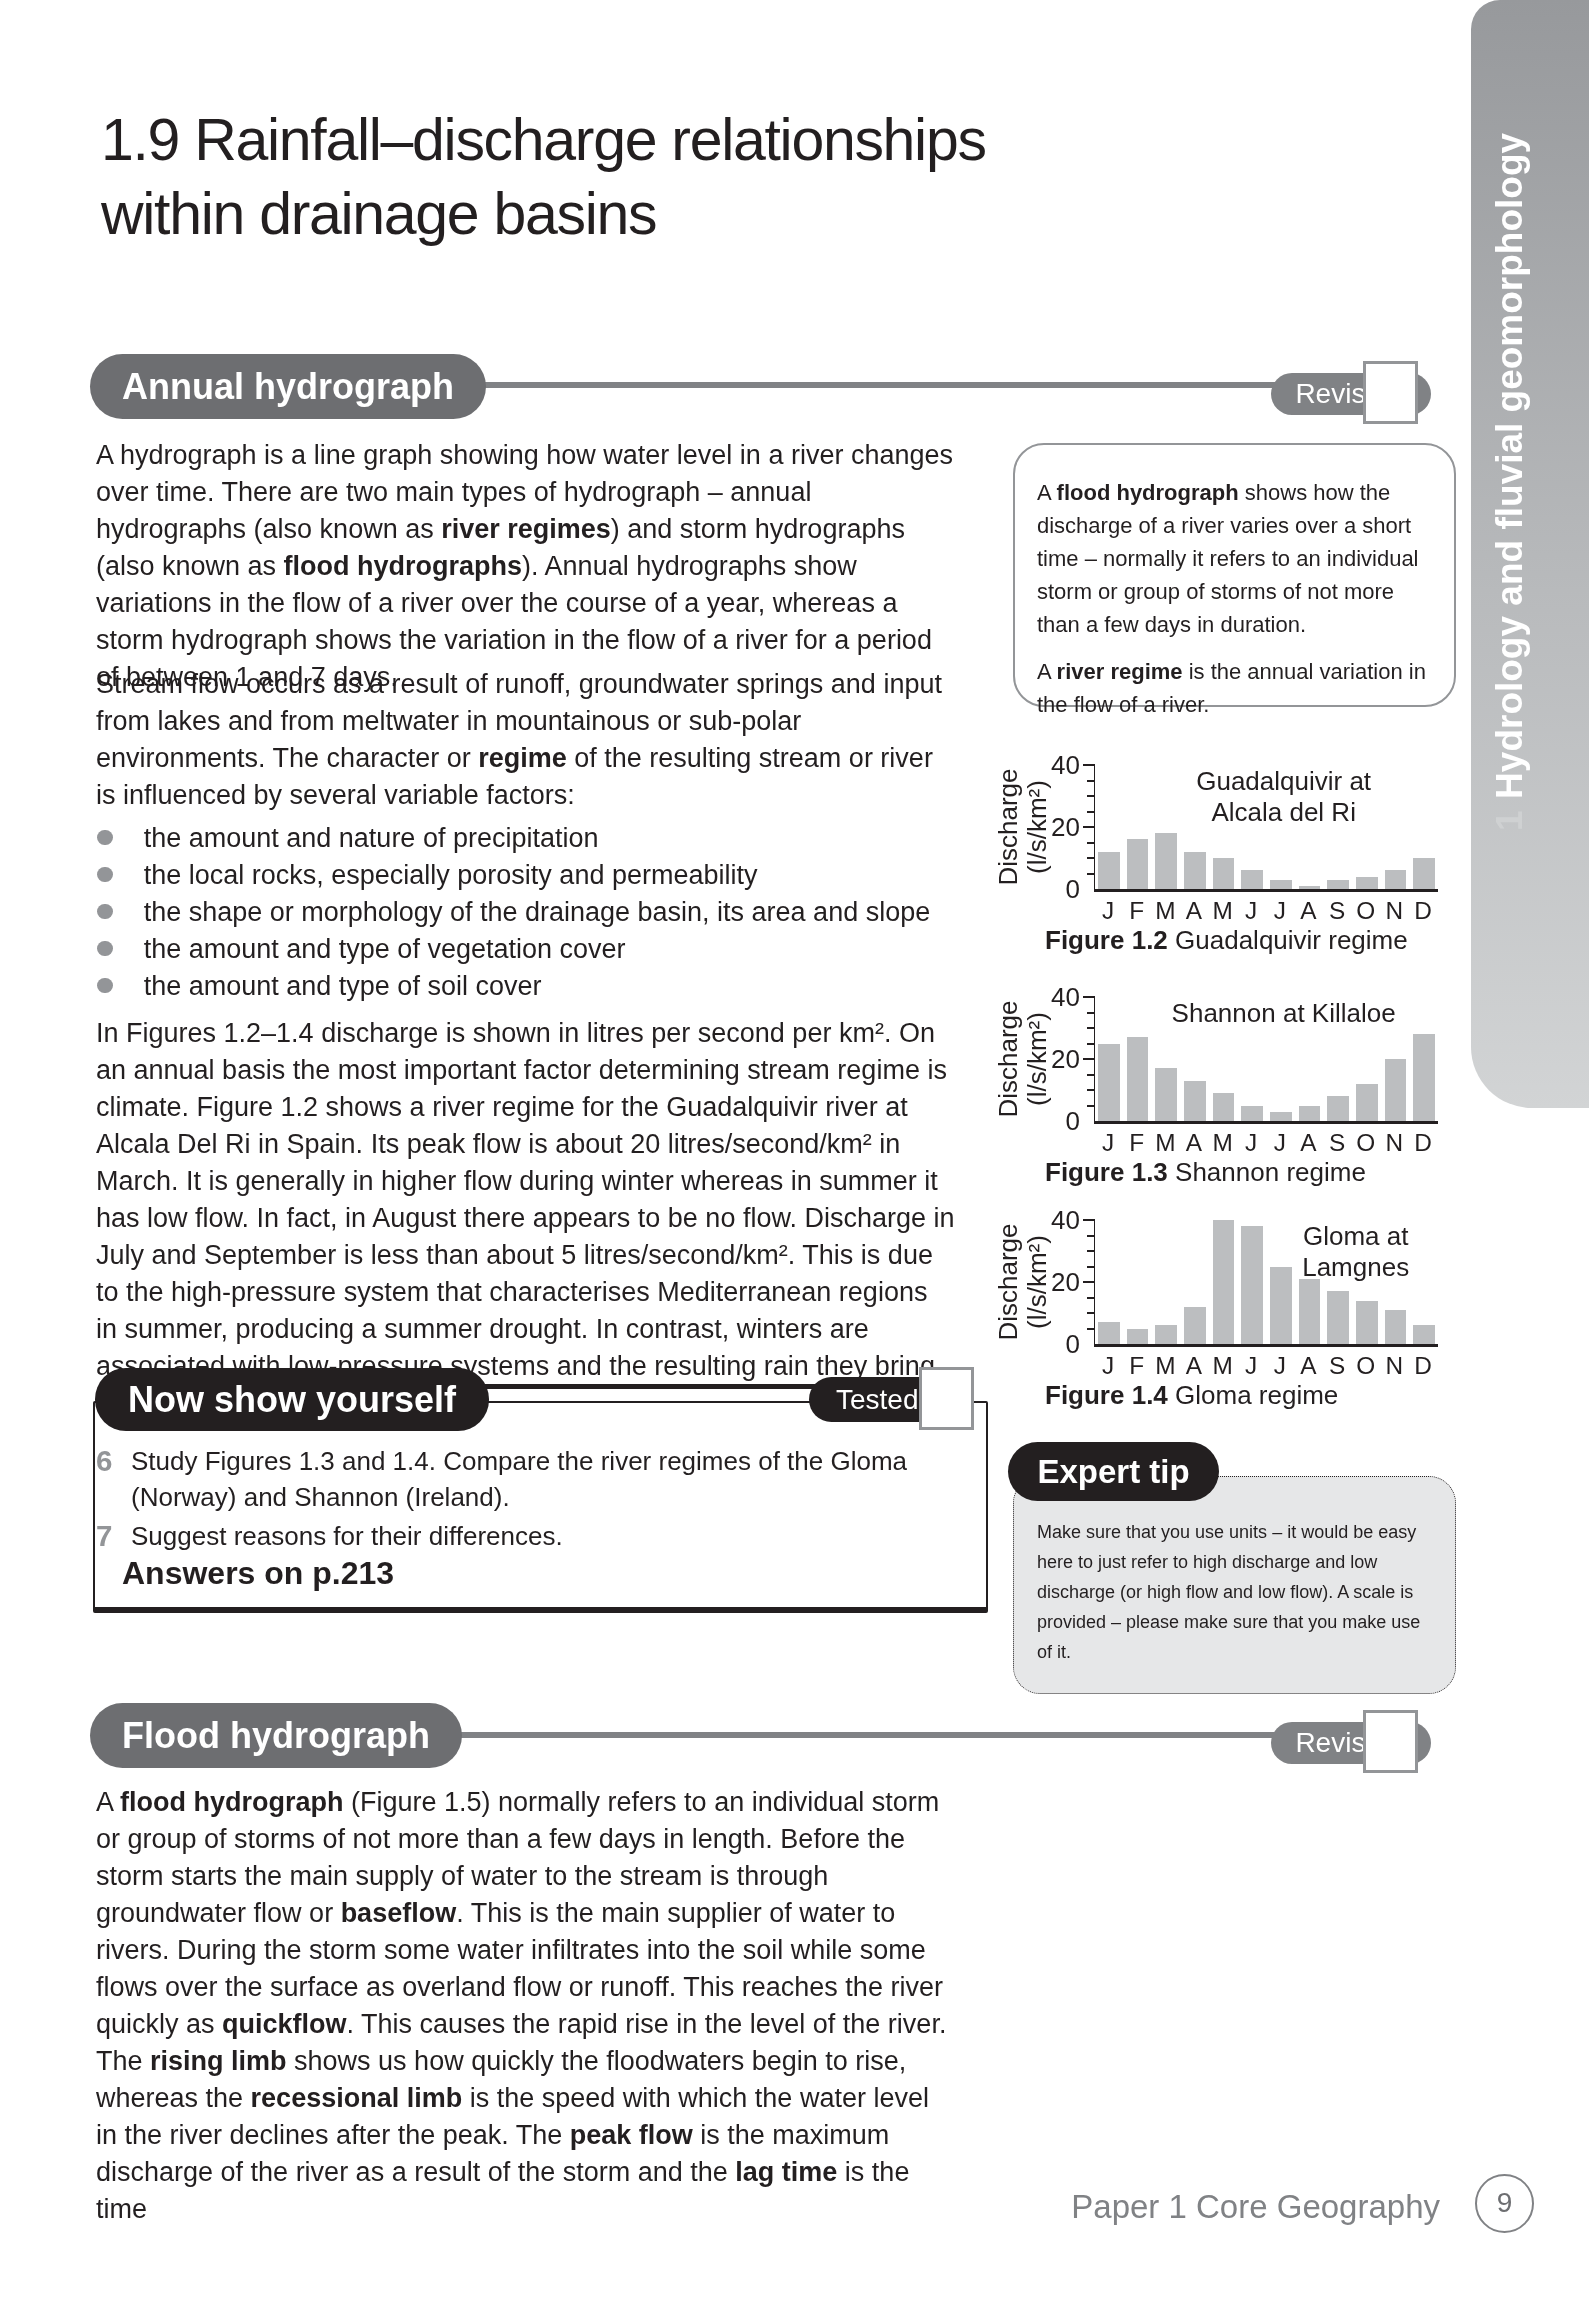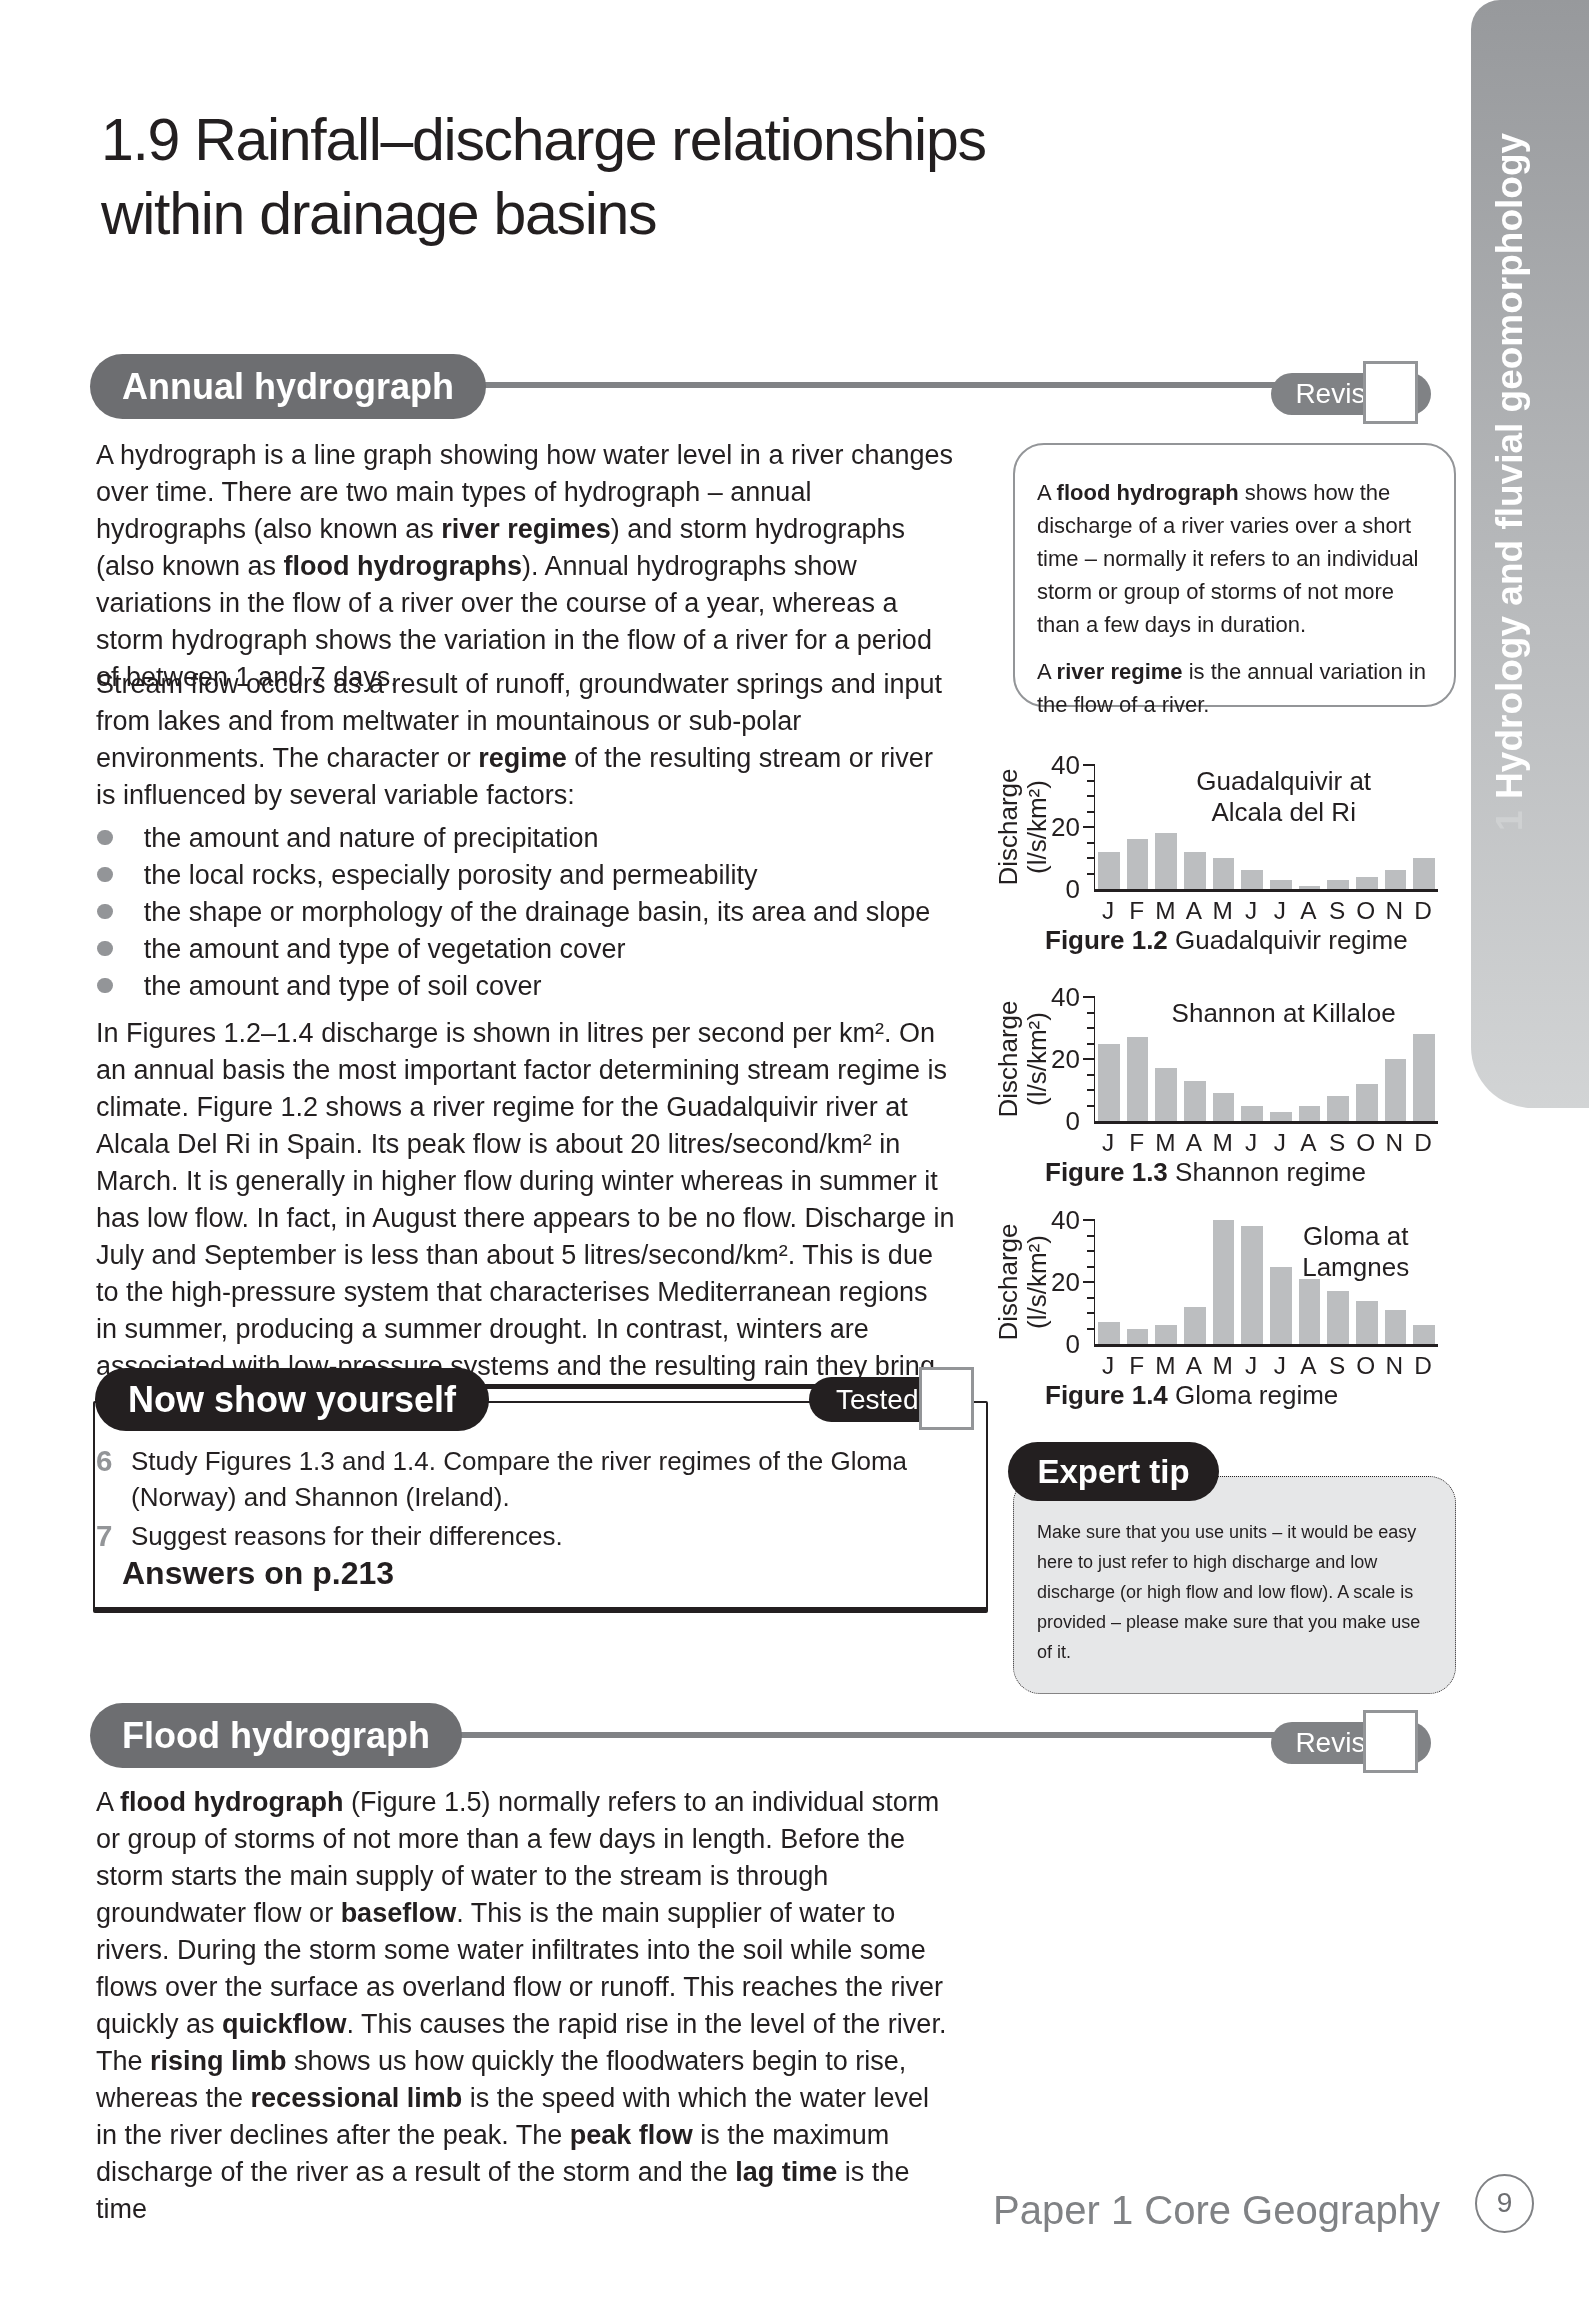--- a/index.html
+++ b/index.html
@@ -78,21 +78,21 @@
   .answers{position:absolute;left:122px;top:1555px;font-size:32px;font-weight:bold;}
 
   
   .tip-box{position:absolute;left:1013px;top:1476px;width:443px;height:218px;box-sizing:border-box;
     background:#e6e7e8;border:1.9px dotted #231f20;border-radius:27px;padding:40px 15.4px 0 23px;
     font-size:18px;line-height:30px;}
   .tip-pill{position:absolute;left:1008px;top:1442px;background:#231f20;color:#fff;font-weight:bold;
     font-size:33px;line-height:59px;height:59px;border-radius:29.5px;padding:0 29.5px;white-space:nowrap;z-index:2;}
 
   
-  .footer-label{position:absolute;right:149px;top:2188px;font-size:40px;color:#808285;}
+  .footer-label{position:absolute;right:149px;top:2188px;font-size:33px;color:#808285;}
   .page-circle{position:absolute;left:1475px;top:2174px;width:59px;height:59px;border:2.6px solid #808285;
     border-radius:50%;box-sizing:border-box;text-align:center;line-height:54px;font-size:28px;color:#6d6e71;}
 </style>
 </head>
 <body>
 
 <div class="page">
 
   <div class="side-tab"></div>
   <div class="side-tab-label"><span class="num">1</span><span>Hydrology and fluvial geomorphology</span></div>

